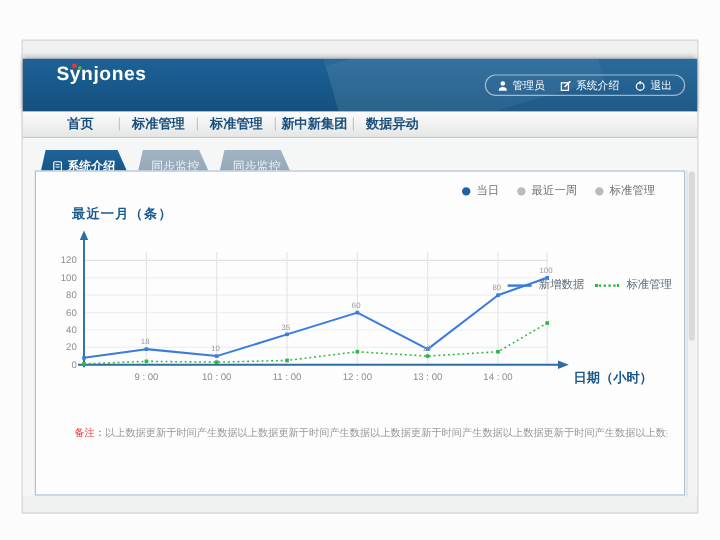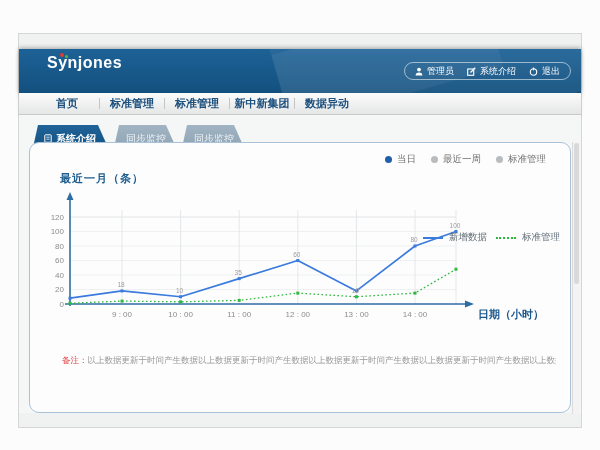--- a/index.html
+++ b/index.html
@@ -41,21 +41,21 @@
   
   .content { position:absolute; top:81px; left:0; right:0; bottom:14px; background:#f5f6f6; }
   .tab-bar { position:absolute; top:10px; left:13px; display:flex; gap:3px; }
   .tab { height:27px; display:flex; align-items:center; padding:0 12px 0 13px;
     clip-path:polygon(6px 0, calc(100% - 12px) 0, 100% 100%, 0 100%);
     font-size:10px; color:#eef3f7; cursor:pointer;
     background:linear-gradient(#a2b4c3,#8ba1b1); }
   .tab.active { background:linear-gradient(#206398,#12507f); font-weight:bold; color:#fff;
     padding:0 14px 0 12px; }
   .panel { position:absolute; top:27px; left:10px; right:10px; bottom:0;
-    background:#fdfdfe; border:1px solid #a9c2d8; border-radius:10px; }
+    background:#fdfdfe; border:1px solid #a9c2d8; border-radius:0; }
 
   .range-filter { position:absolute; top:10px; right:24px; display:flex; gap:15px;
     align-items:center; font-size:9.5px; color:#707070; }
   .radio { display:flex; align-items:center; gap:5px; cursor:pointer; }
   .dot { width:7px; height:7px; border-radius:50%; background:#b8bcbe; }
   .dot.sel { background:#2060a8; }
 
   .y-title { position:absolute; top:28px; left:30px; font-size:11px; font-weight:bold;
     color:#1b5c8e; letter-spacing:1px; }
   .chart-area { position:absolute; top:47px; left:14px; width:522px; height:136px; }

